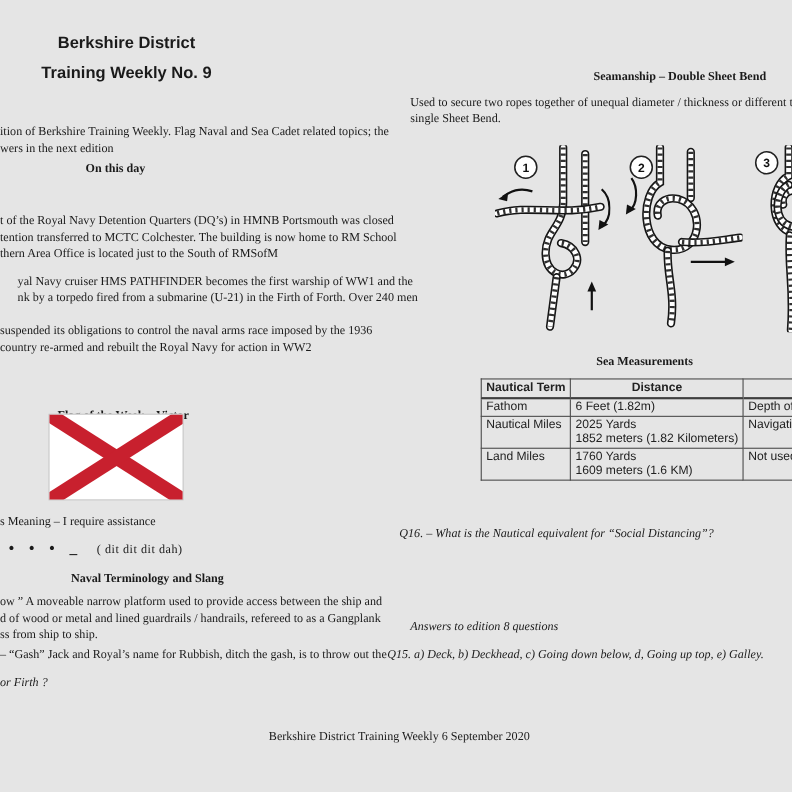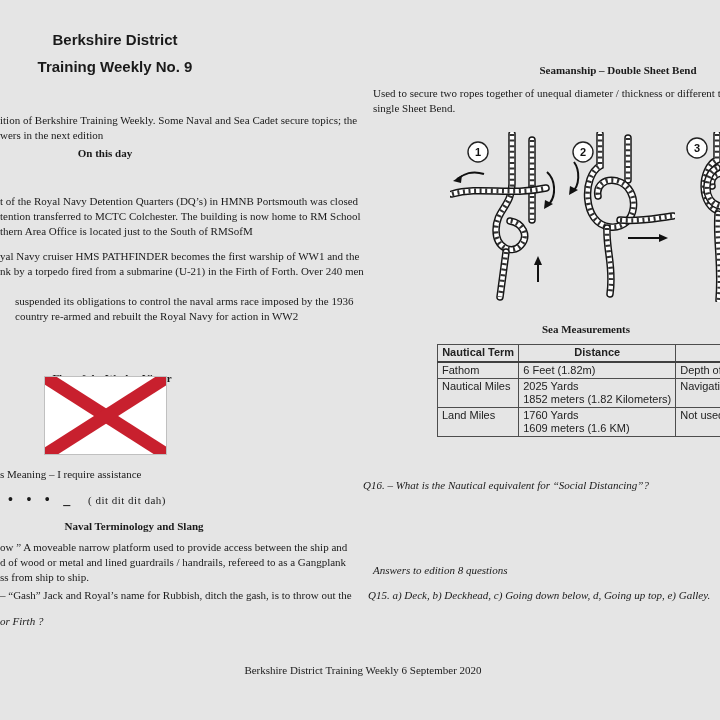--- a/index.html
+++ b/index.html
@@ -47,38 +47,38 @@
 <body>
 
 <div class="screen">
 
   <div class="abs doc-title">
     <div>Berkshire District</div>
     <div>Training Weekly No. 9</div>
   </div>
 
   <div class="abs serif" style="left:0;top:113px;">
-    <div class="line">ition of Berkshire Training Weekly.  Some Naval and Sea Cadet secure topics; the</div>
+    <div class="line">ition of Berkshire Training Weekly.  Flag Naval and Sea Cadet related topics; the</div>
     <div class="line">wers in the next edition</div>
   </div>
 
   <div class="abs serif h-ser ctr" style="left:0;top:147px;width:210px;">On this day</div>
 
   <div class="abs serif" style="left:0;top:194px;">
     <div class="line">t of the Royal Navy Detention Quarters (DQ’s) in HMNB Portsmouth was closed</div>
     <div class="line">tention transferred to MCTC Colchester. The building is now home to RM School</div>
     <div class="line">thern Area Office is located just to the South of RMSofM</div>
   </div>
 
-  <div class="abs serif" style="left:0;top:249px;">
+  <div class="abs serif" style="left:16px;top:249px;">
     <div class="line">yal Navy cruiser HMS PATHFINDER becomes the first warship of WW1 and the</div>
     <div class="line">nk by a torpedo fired from a submarine (U-21) in the Firth of Forth. Over 240 men</div>
   </div>
 
-  <div class="abs serif" style="left:15px;top:294px;">
+  <div class="abs serif" style="left:0;top:294px;">
     <div class="line">suspended its obligations to control the naval arms race imposed by the 1936</div>
     <div class="line">country re-armed and rebuilt the Royal Navy for action in WW2</div>
   </div>
 
   <div class="abs serif h-ser ctr" style="left:0;top:372px;width:224px;">Flag of the Week – Victor</div>
 
   <div class="abs flag">
     <div class="bar a"></div>
     <div class="bar b"></div>
   </div>
@@ -206,17 +206,17 @@
       </td>
       <td>Not used at</td>
     </tr>
   </tbody>
     </table>
 
   <div class="abs serif line i" style="left:363px;top:478px;text-align:right;">Q16. – What is the Nautical equivalent for “Social Distancing”?</div>
 
   <div class="abs serif line i" style="left:373px;top:563px;">Answers to edition 8 questions</div>
 
-  <div class="abs serif line i" style="left:368px;top:588px;">Q15. a) Deck, b) Deckhead, c) Going down below, d, Going up top, e) Galley.</div>
+  <div class="abs serif line i" style="left:352px;top:588px;">Q15. a) Deck, b) Deckhead, c) Going down below, d, Going up top, e) Galley.</div>
 
   <div class="abs serif line ctr" style="left:0;top:663px;width:726px;">Berkshire District Training Weekly 6 September 2020</div>
 
 </div>
 
 </body></html>

